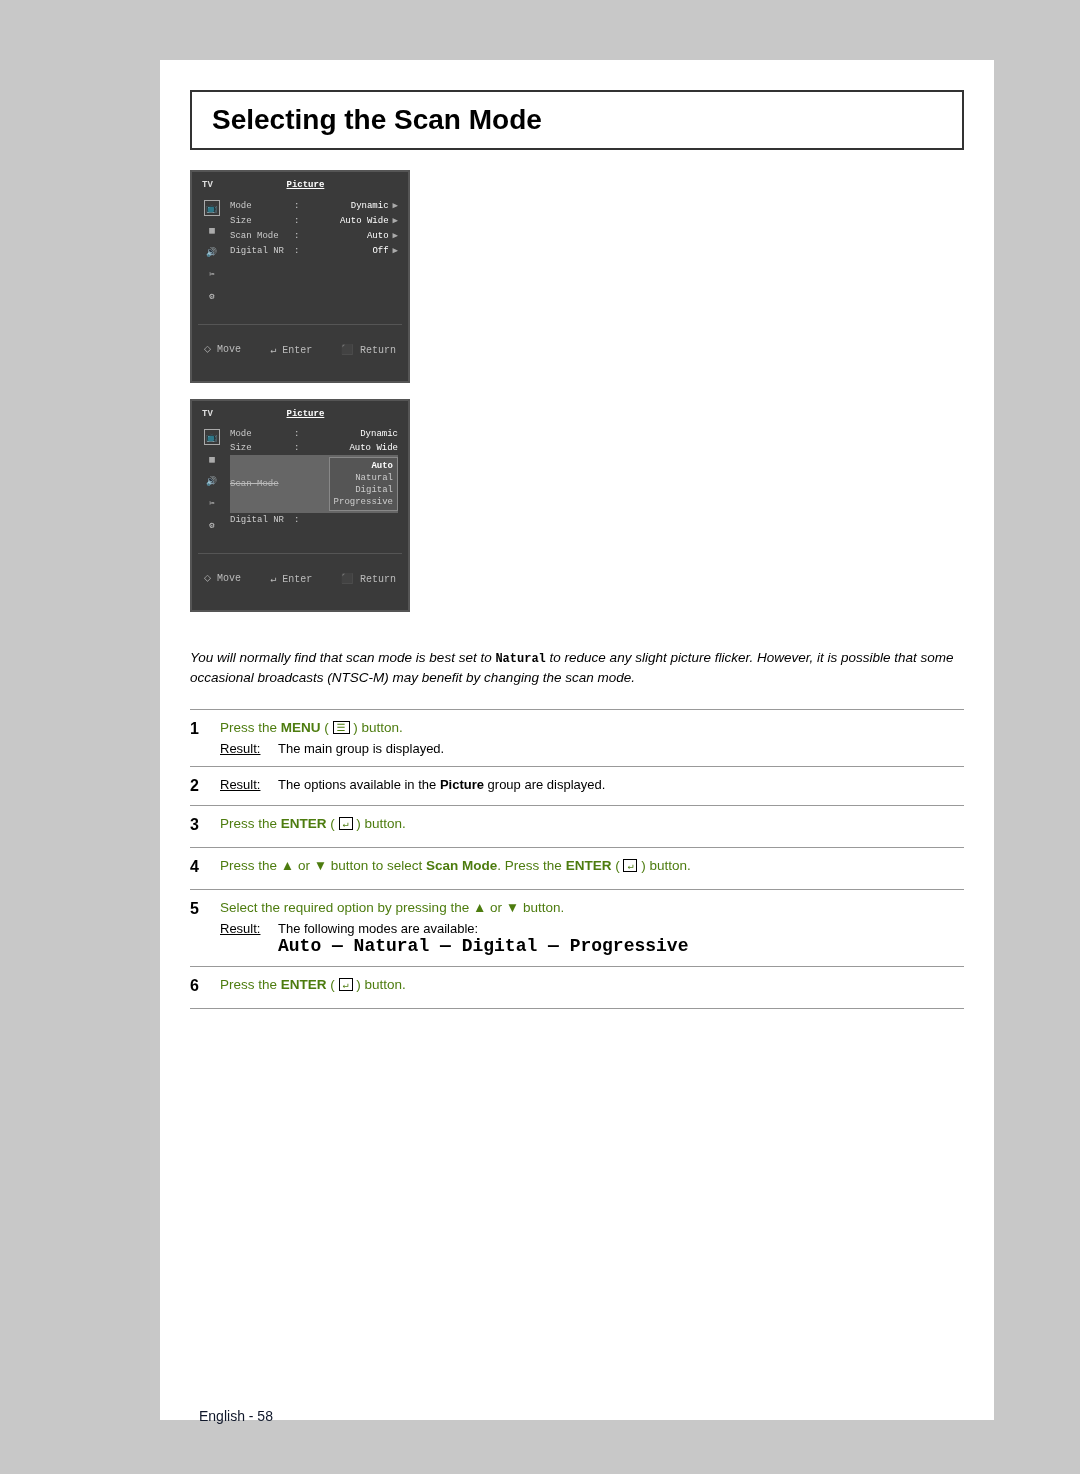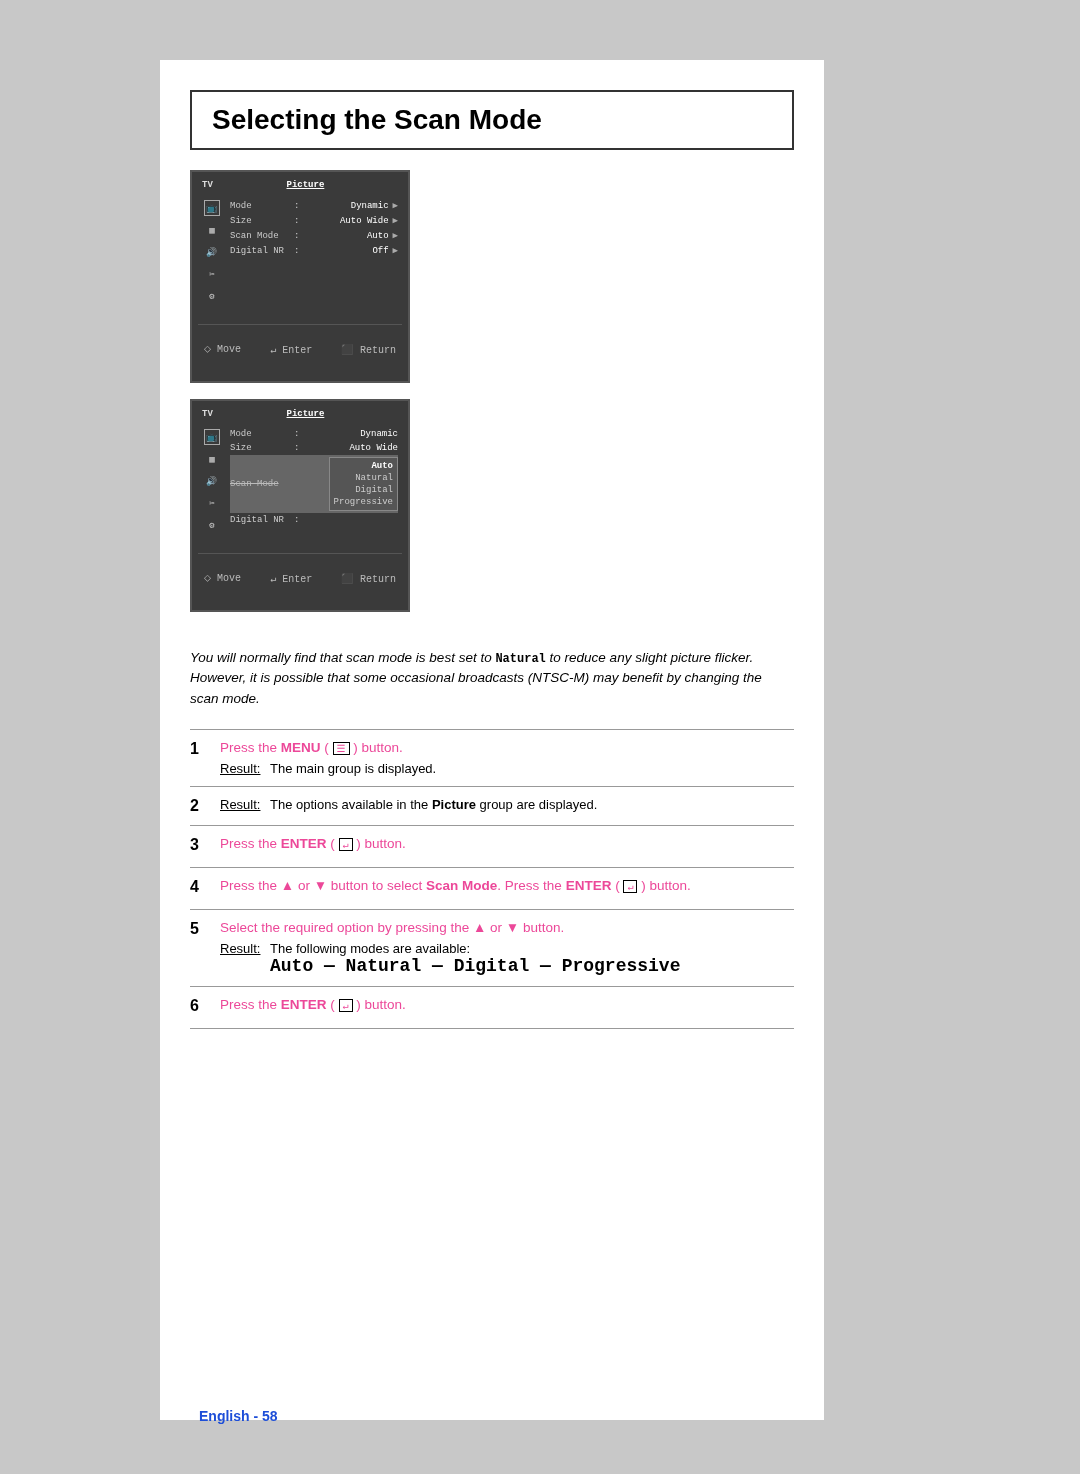--- a/index.html
+++ b/index.html
@@ -10,21 +10,21 @@
       background: #c8c8c8;
       font-family: Arial, sans-serif;
       position: relative;
       overflow: hidden;
     }
 
     .page-content {
       position: absolute;
       left: 160px;
       top: 60px;
-      width: 664px;
+      width: 834px;
       background: #fff;
       min-height: 1360px;
       padding: 0;
     }
 
     
     .title-bar {
       background: #fff;
       border: 2px solid #333;
       margin: 30px 30px 20px 30px;
@@ -223,30 +223,31 @@
       min-width: 30px;
       color: #000;
     }
 
     .step-content {
       flex: 1;
     }
 
     .step-main {
       font-size: 13.5px;
-      color: #ec4899;
+      color: #4d7c0f;
       margin-bottom: 6px;
     }
 
     .step-main b {
       font-weight: 900;
     }
 
     .step-result {
       display: flex;
+      gap: 8px;
       font-size: 13px;
       color: #000;
     }
 
     .result-label {
       text-decoration: underline;
       min-width: 50px;
       flex-shrink: 0;
     }
 
@@ -264,22 +265,22 @@
       margin-top: 4px;
       font-family: 'Courier New', monospace;
     }
 
     
     .page-footer {
       position: absolute;
       bottom: 50px;
       left: 175px;
       font-size: 14px;
-      font-weight: bold;
-      color: #1d4ed8;
+      font-weight: normal;
+      color: #0f172a;
       padding-left: 24px;
     }
   </style>
 </head>
 <body>
 
 <div class="page-content">
 
   <div class="title-bar">
     <h1>Selecting the Scan Mode</h1>

